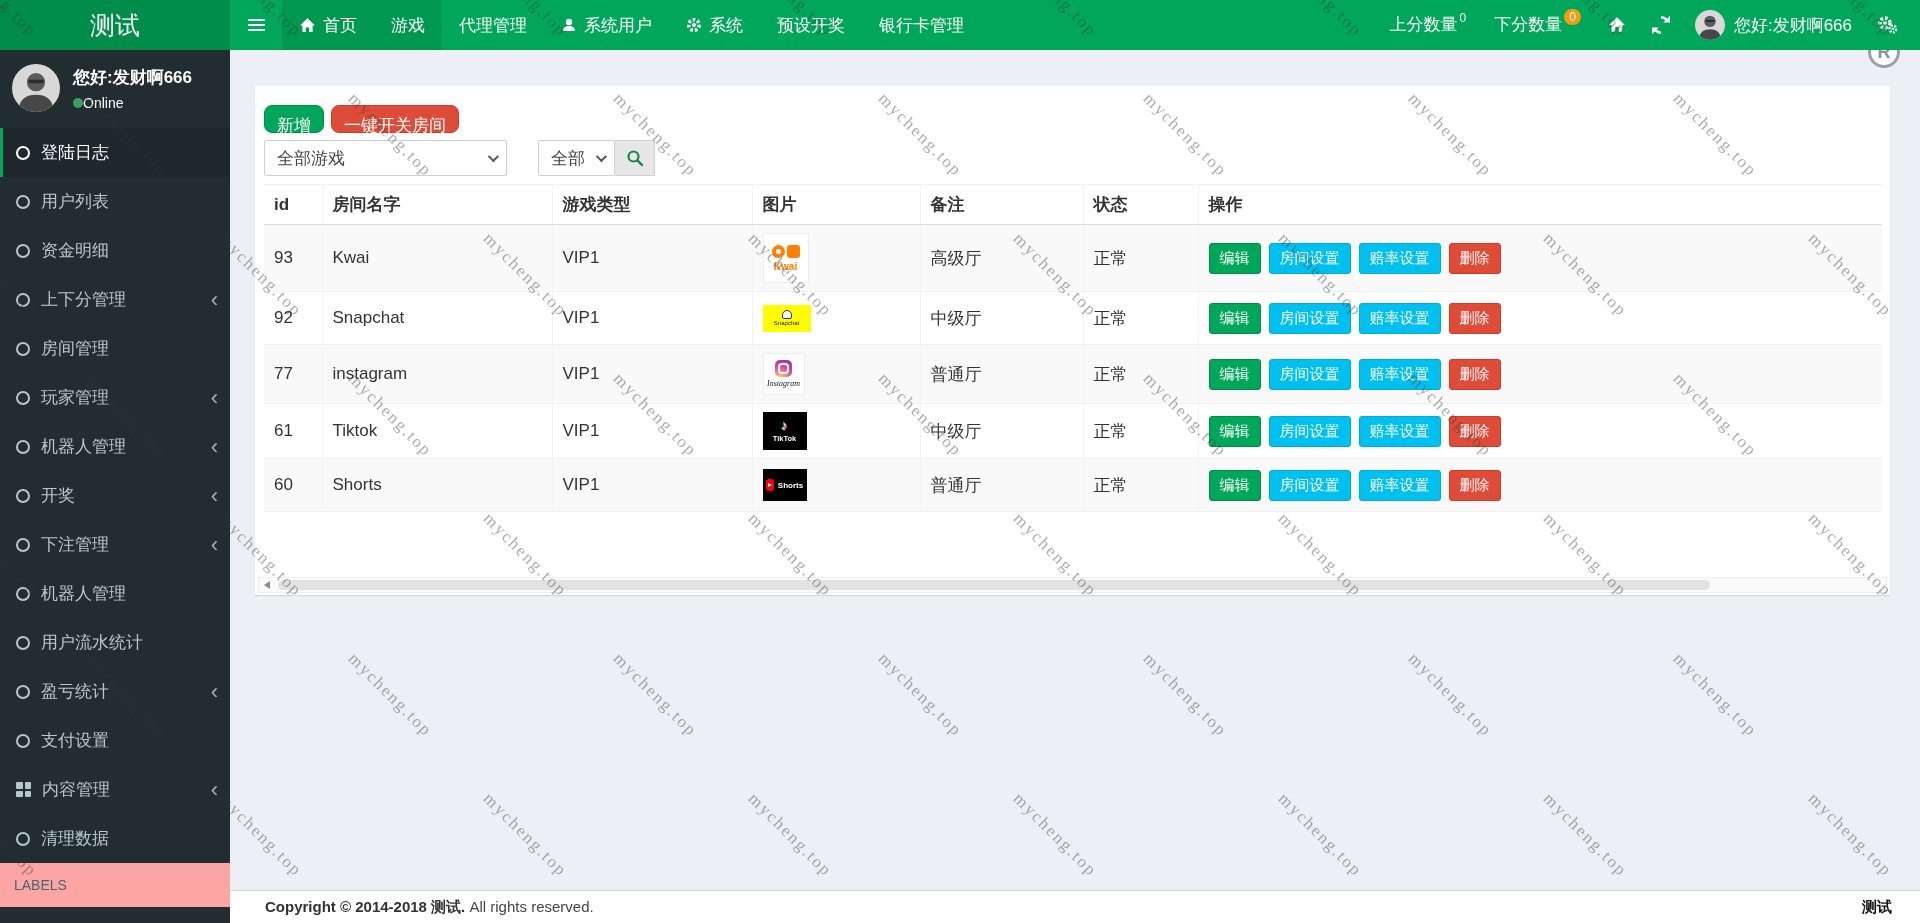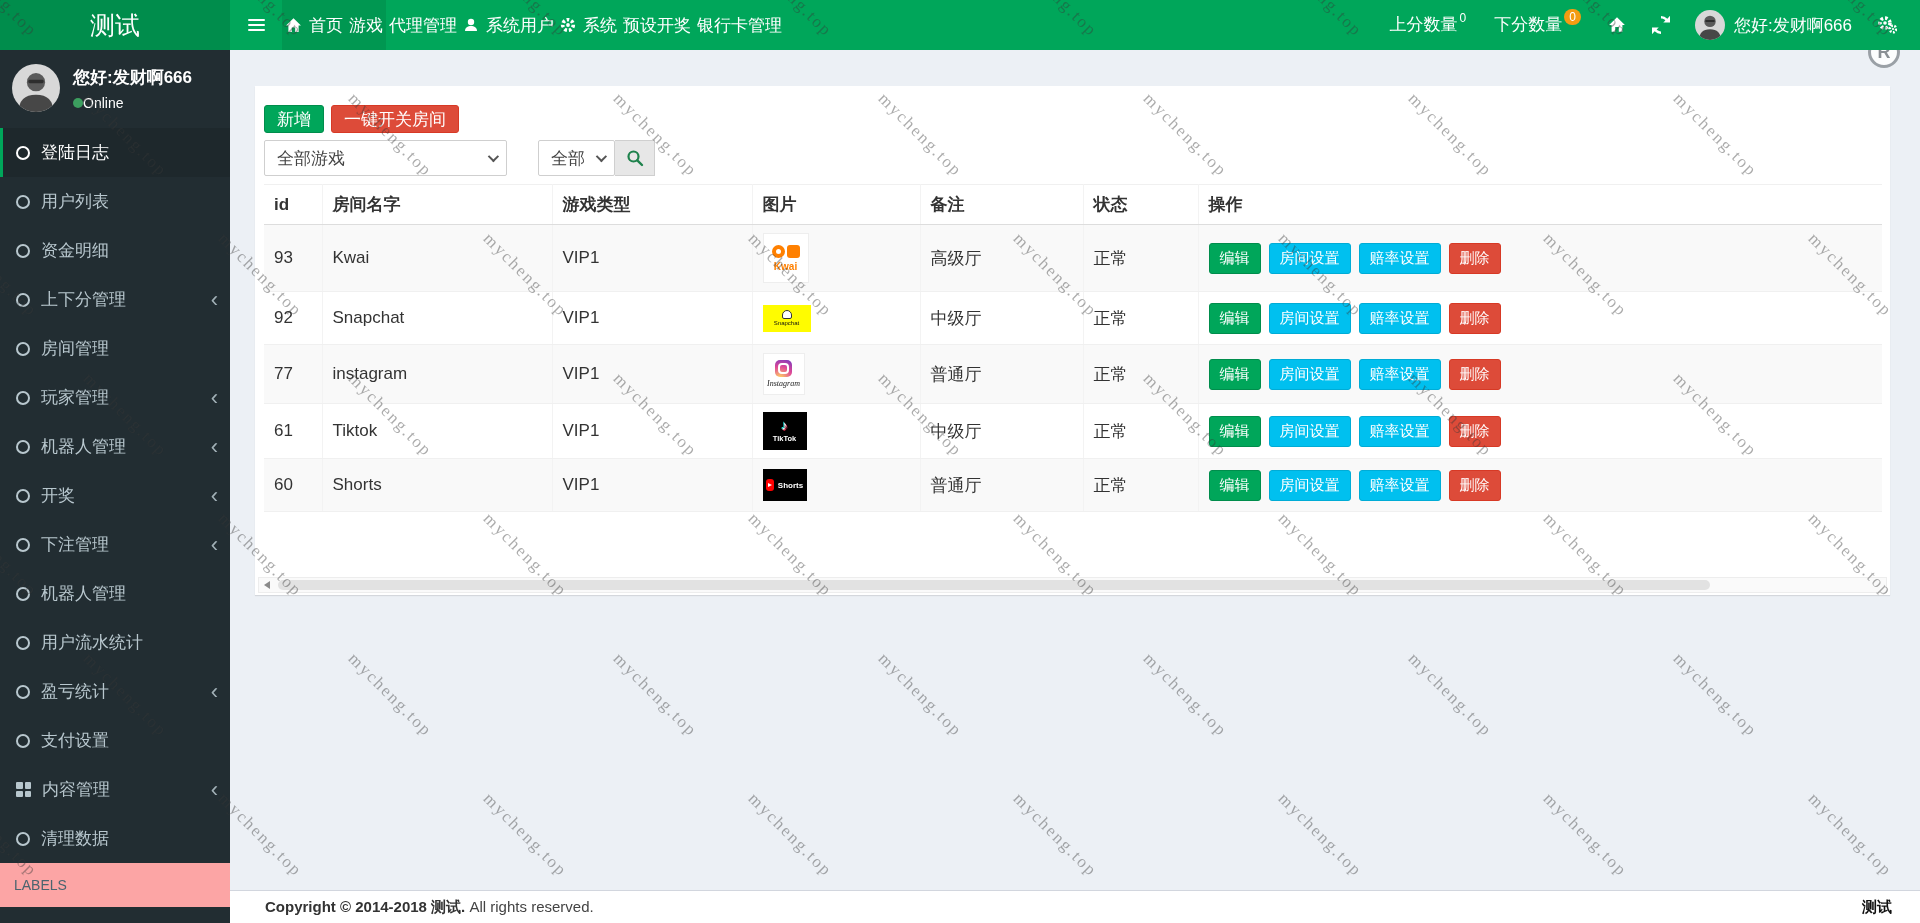--- a/index.html
+++ b/index.html
@@ -19,21 +19,21 @@
     font-size:17px;letter-spacing:2px;color:rgba(55,55,55,0.42);
     transform:rotate(45deg);
   }
 
   
   .navbar{position:absolute;top:0;left:0;right:0;height:50px;background:#00a65a;display:flex;align-items:stretch;z-index:30;}
   .brand{width:230px;background:#008d4c;color:#fff;font-size:25px;text-align:center;line-height:50px;flex:0 0 auto;}
   .hamburger{width:52px;display:flex;flex-direction:column;justify-content:center;align-items:center;gap:3px;}
   .hamburger .hb{width:17px;height:2px;background:#fff;border-radius:1px;}
   .nav-menu{display:flex;align-items:stretch;}
-  .nav-item{display:flex;align-items:center;gap:7px;padding:0 3px;color:#fff;font-size:17px;}
+  .nav-item{display:flex;align-items:center;gap:7px;padding:0 17px;color:#fff;font-size:17px;}
   .nav-item.active{background:rgba(0,0,0,0.09);}
   .nav-item svg{display:block;}
   .nav-right{margin-left:auto;display:flex;align-items:center;padding-right:10px;}
   .nav-stat{color:#fff;padding:0 14px;line-height:50px;position:relative;}
   .sup-plain{color:#fff;font-size:12px;position:relative;top:-8px;margin-left:2px;}
   .sup-badge{background:#f39c12;color:#fff;font-size:12px;border-radius:9px;padding:1px 5px;position:relative;top:-9px;margin-left:2px;}
   .nav-icon{color:#fff;padding:0 13px;display:flex;align-items:center;height:50px;}
   .nav-user{display:flex;align-items:center;gap:9px;color:#fff;padding:0 12px;}
   .avatar-sm{width:30px;height:30px;border-radius:50%;overflow:hidden;flex:0 0 auto;display:block;}
   .avatar-sm svg,.avatar-lg svg{display:block;width:100%;height:100%;}
@@ -68,21 +68,21 @@
   .labels-header{color:#4b646f;font-size:14px;padding:14px 14px;background:#fca5a5;}
 
   
   .content{position:absolute;left:230px;top:50px;right:0;bottom:33px;background:#ecf0f5;}
   .box{
     position:absolute;left:25px;right:30px;top:36px;height:509px;
     background:#fff;box-shadow:0 1px 1px rgba(0,0,0,0.1);
     padding:19px 8px 0 9px;
   }
   .btn-row{display:flex;gap:7px;margin-bottom:7px;}
-  .btn{border:1px solid transparent;border-radius:3px;color:#fff;font-size:17px;padding:1px 12px;height:28px;cursor:pointer;font-family:inherit;text-align:center;}
+  .btn{border:1px solid transparent;border-radius:8px;color:#fff;font-size:17px;padding:8px 12px;height:28px;cursor:pointer;font-family:inherit;text-align:center;}
   .btn-add{background:#00a65a;border-color:#008d4c;}
   .btn-toggle{background:#dd4b39;border-color:#d73925;}
   .filter-row{display:flex;align-items:flex-end;margin-bottom:8px;}
   .select{
     height:36px;border:1px solid #cfcfcf;background:#fff;border-radius:2px;
     display:flex;align-items:center;color:#444;padding:0 10px 0 12px;position:relative;cursor:pointer;
   }
   .game-select{width:243px;margin-right:31px;}
   .scope-select{width:77px;}
   .sel-arrow{margin-left:auto;width:8px;height:8px;border-right:2px solid #555;border-bottom:2px solid #555;transform:rotate(45deg) translateY(-2px);flex:0 0 auto;}

